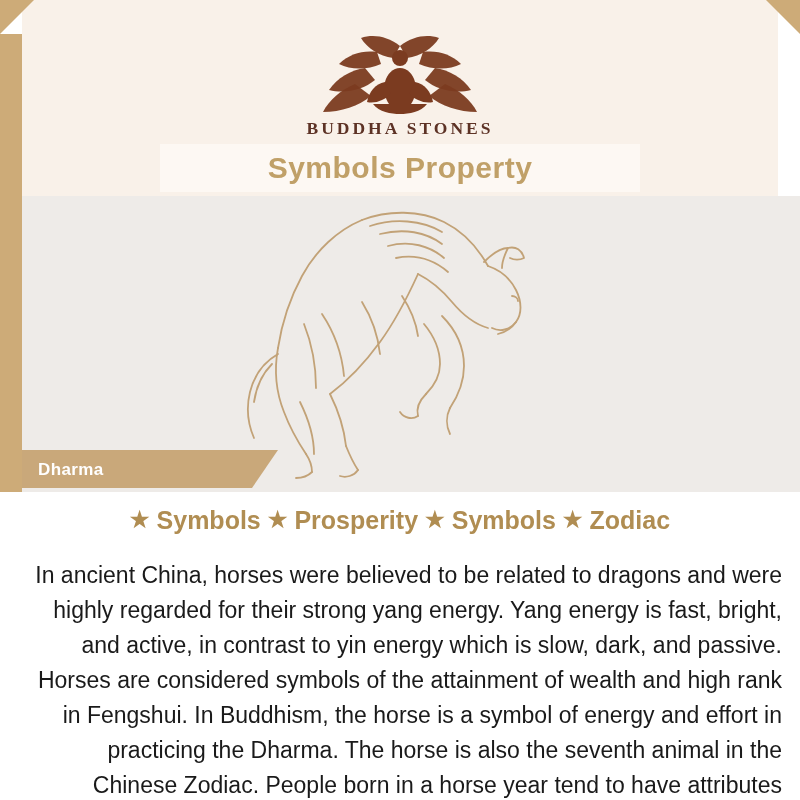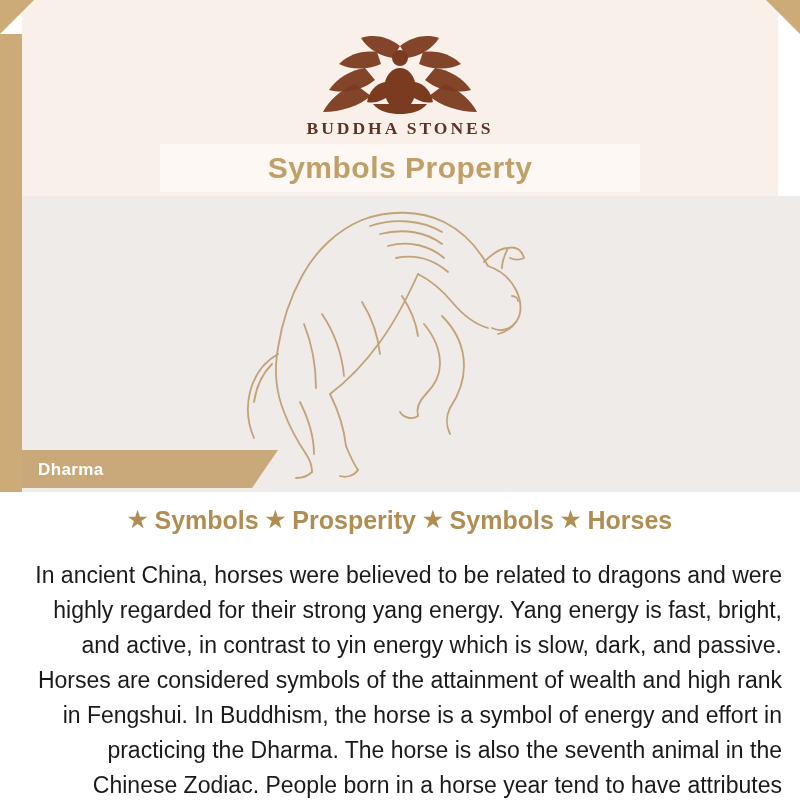--- a/index.html
+++ b/index.html
@@ -269,18 +269,18 @@
 
   <div class="text-panel">
     <div class="keywords">
       <span class="star">★</span>
       <span>Symbols</span>
       <span class="star">★</span>
       <span>Prosperity</span>
       <span class="star">★</span>
       <span>Symbols</span>
       <span class="star">★</span>
-      <span>Horses</span>
+      <span>Zodiac</span>
     </div>
     <p class="body-copy">In ancient China, horses were believed to be related to dragons and were highly regarded for their strong yang energy. Yang energy is fast, bright, and active, in contrast to yin energy which is slow, dark, and passive. Horses are considered symbols of the attainment of wealth and high rank in Fengshui. In Buddhism, the horse is a symbol of energy and effort in practicing the Dharma. The horse is also the seventh animal in the Chinese Zodiac. People born in a horse year tend to have attributes associated with the horse: They are hard workers, they like to travel, and they are free spirits.</p>
   </div>
 
 </div>
 
 </body></html>

